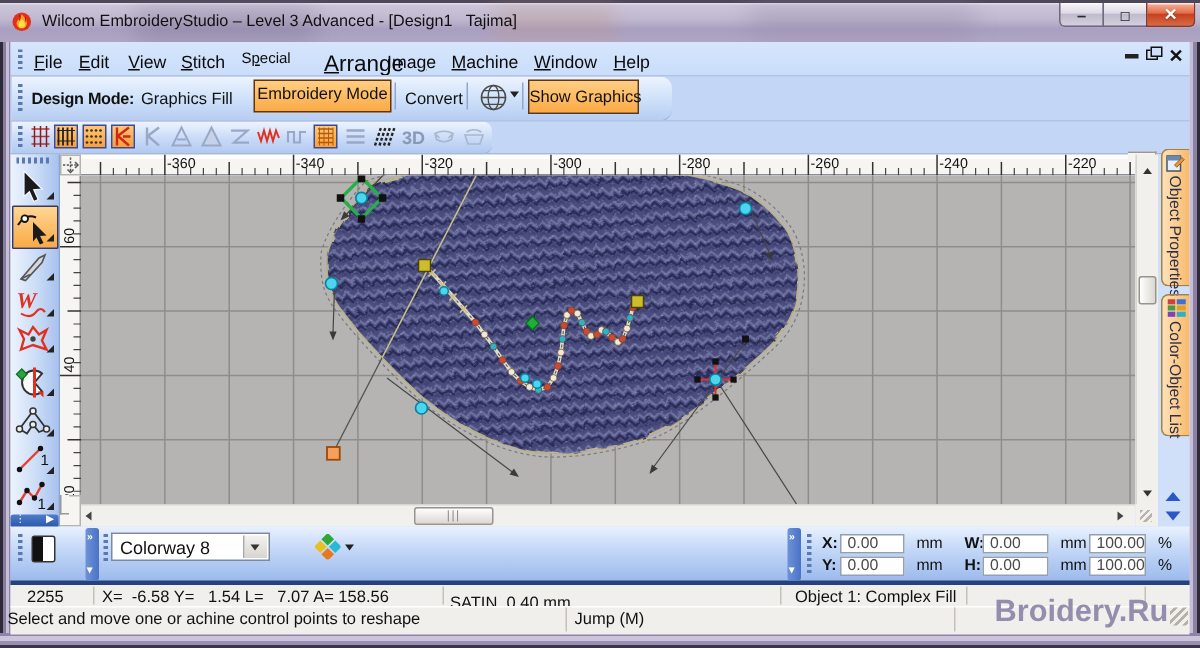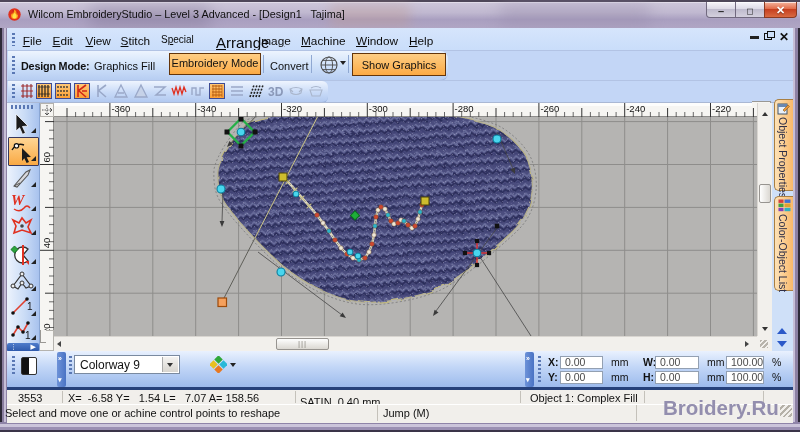--- a/index.html
+++ b/index.html
@@ -45,21 +45,21 @@
 <div class="abs" style="left:263px;top:55px;width:1px;height:18px;background:#8fa8d2"></div>
 <div class="abs" style="left:270px;top:60px;font-size:11px;color:#111">Convert</div>
 <div class="abs" style="left:311px;top:55px;width:1px;height:18px;background:#8fa8d2"></div>
 <svg class="abs" style="left:319px;top:55px" width="20" height="20" viewBox="0 0 20 20">
     <circle cx="10" cy="10" r="8" fill="none" stroke="#4a4a4a" stroke-width="1.1"></circle>
     <ellipse cx="10" cy="10" rx="3.6" ry="8" fill="none" stroke="#4a4a4a" stroke-width="0.9"></ellipse>
     <path d="M2 10 H18 M3.4 5.4 H16.6 M3.4 14.6 H16.6" stroke="#4a4a4a" stroke-width="0.9"></path>
   </svg>
 <div class="abs" style="left:340px;top:61px;width:0;height:0;border-left:3.5px solid transparent;border-right:3.5px solid transparent;border-top:4.5px solid #222"></div>
 <div class="abs" style="left:348px;top:55px;width:1px;height:18px;background:#8fa8d2"></div>
-<div class="abs" style="left:352px;top:52.5px;width:94px;height:23px;background:linear-gradient(180deg,#fece85,#fbaa45);border:1.6px solid #64350a;text-align:center;line-height:22px;font-size:11px;color:#111;white-space:nowrap;box-sizing:border-box">Show Graphics</div>
+<div class="abs" style="left:352px;top:52.5px;width:74px;height:23px;background:linear-gradient(180deg,#fece85,#fbaa45);border:1.6px solid #64350a;text-align:center;line-height:22px;font-size:11px;color:#111;white-space:nowrap;box-sizing:border-box">Show Graphics</div>
 <div class="abs" style="left:7px;top:81px;width:786px;height:22px;background:#c3d6f6"></div>
 <div style="position:absolute;left:8px;top:81px;width:320px;height:21px;background:linear-gradient(180deg,#eef4fe,#c8daf7 55%,#b2c9f0);border-radius:0 6px 6px 0;border-bottom:1px solid #9bb3dd"></div>
 <div style="position:absolute;left:12px;top:84px;width:3px;height:14px;background:repeating-linear-gradient(180deg,#5a78b4 0 2px,transparent 2px 4px)"></div>
 <svg style="position:absolute;left:19px;top:83px" width="16" height="16" viewBox="0 0 16 16">
     <g stroke="#c03030" stroke-width="1">
       <path d="M2 3 H14 M2 8 H14 M2 13 H14"></path>
       <path d="M4 1 V15 M8 1 V15 M12 1 V15" stroke="#802020"></path>
     </g>
   </svg>
 <div style="position:absolute;left:36px;top:83px;width:16px;height:16px;background:linear-gradient(180deg,#ffc877,#fb9f35);border:1px solid #3c4a93;box-sizing:border-box"></div>
@@ -495,21 +495,21 @@
 <div class="abs" style="left:777px;top:341px;width:0;height:0;border-left:5px solid transparent;border-right:5px solid transparent;border-top:6px solid #2a58c8"></div>
 <div class="abs" style="left:7px;top:351px;width:786px;height:39px;background:linear-gradient(180deg,#e9f1fe 0,#c3d7f7 40%,#a9c4f0 75%,#96b5ea 100%)"></div>
 <div class="abs" style="left:7px;top:387px;width:786px;height:3px;background:#26417b"></div>
 <div class="abs" style="left:12px;top:356px;width:3px;height:20px;background:repeating-linear-gradient(180deg,#5a78b4 0 2px,transparent 2px 4px)"></div>
 <div class="abs" style="left:21px;top:357px;width:14px;height:16px;background:linear-gradient(90deg,#111 0 7px,#fff 7px);border:1px solid #333;border-radius:2px"></div>
 <div class="abs" style="left:57px;top:352px;width:9px;height:35px;background:linear-gradient(90deg,#6d92d8,#4a73c4);border-radius:2px"></div>
 <div class="abs" style="left:58px;top:355px;color:#fff;font-size:7px;font-weight:bold">»</div>
 <div class="abs" style="left:58px;top:376px;color:#fff;font-size:7px;font-weight:bold">▾</div>
 <div class="abs" style="left:69px;top:356px;width:3px;height:20px;background:repeating-linear-gradient(180deg,#5a78b4 0 2px,transparent 2px 4px)"></div>
 <div class="abs" style="left:74px;top:355px;width:106px;height:19px;background:#fff;border:1px solid #7a8aa0;box-sizing:border-box">
-    <div style="position:absolute;left:5px;top:2px;font-size:12px;color:#111">Colorway 9</div>
+    <div style="position:absolute;left:5px;top:2px;font-size:12px;color:#111">Colorway 8</div>
     <div style="position:absolute;right:1px;top:1px;width:15px;height:15px;background:linear-gradient(180deg,#f4f3f1,#d8d5cf);border-left:1px solid #aaa">
       <div style="position:absolute;left:4px;top:6px;width:0;height:0;border-left:3.5px solid transparent;border-right:3.5px solid transparent;border-top:4px solid #333"></div>
     </div>
   </div>
 <svg class="abs" style="left:210px;top:356px" width="17" height="17" viewBox="0 0 17 17">
     <rect x="5.5" y="0.5" width="6" height="6" transform="rotate(45 8.5 3.5)" fill="#2fa838"></rect>
     <rect x="0.5" y="5.5" width="6" height="6" transform="rotate(45 3.5 8.5)" fill="#e8c020"></rect>
     <rect x="10.5" y="5.5" width="6" height="6" transform="rotate(45 13.5 8.5)" fill="#28b8d8"></rect>
     <rect x="5.5" y="10.5" width="6" height="6" transform="rotate(45 8.5 13.5)" fill="#e87820"></rect>
   </svg>
@@ -533,21 +533,21 @@
 <div class="abs" style="left:726px;top:355.5px;width:38px;height:13px;background:#fff;border:1px solid #93a0b2;box-sizing:border-box;font-size:10.5px;color:#4a4a4a;padding-left:4px;line-height:11px">100.00</div>
 <div class="abs" style="left:726px;top:370.5px;width:38px;height:13px;background:#fff;border:1px solid #93a0b2;box-sizing:border-box;font-size:10.5px;color:#4a4a4a;padding-left:4px;line-height:11px">100.00</div>
 <div class="abs" style="left:772px;top:356px;font-size:10.5px;color:#111">%</div>
 <div class="abs" style="left:772px;top:371px;font-size:10.5px;color:#111">%</div>
 <div class="abs" style="left:7px;top:390px;width:786px;height:14px;background:#f1efeb"></div>
 <div class="abs" style="left:62px;top:391px;width:1px;height:12px;background:#c4c1ba"></div>
 <div class="abs" style="left:295px;top:391px;width:1px;height:12px;background:#c4c1ba"></div>
 <div class="abs" style="left:520px;top:391px;width:1px;height:12px;background:#c4c1ba"></div>
 <div class="abs" style="left:644px;top:391px;width:1px;height:12px;background:#c4c1ba"></div>
 <div class="abs" style="left:763px;top:391px;width:1px;height:12px;background:#c4c1ba"></div>
-<div class="abs" style="left:18px;top:392px;font-size:11px;color:#111">3553</div>
+<div class="abs" style="left:18px;top:392px;font-size:11px;color:#111">2255</div>
 <div class="abs" style="left:68px;top:392px;font-size:11px;color:#111;white-space:pre">X=  -6.58 Y=   1.54 L=   7.07 A= 158.56</div>
 <div class="abs" style="left:300px;top:396px;font-size:11px;color:#111;white-space:pre">SATIN  0.40 mm</div>
 <div class="abs" style="left:530px;top:392px;font-size:11px;color:#111">Object 1: Complex Fill</div>
 <div class="abs" style="left:7px;top:404px;width:786px;height:18px;background:#f1efeb;border-top:1px solid #fff"></div>
 <div class="abs" style="left:377px;top:405px;width:1px;height:16px;background:#c4c1ba"></div>
 <div class="abs" style="left:636px;top:405px;width:1px;height:16px;background:#c4c1ba"></div>
 <div class="abs" style="left:5px;top:407px;font-size:11px;color:#111">Select and move one or achine control points to reshape</div>
 <div class="abs" style="left:383px;top:407px;font-size:11px;color:#111">Jump (M)</div>
 <div class="abs" style="left:663px;top:396px;font-size:20.5px;font-weight:bold;color:#938eae">Broidery.Ru</div>
 <div class="abs" style="left:780px;top:405px;width:12px;height:12px;background:repeating-linear-gradient(135deg,transparent 0 2px,#b5b1a8 2px 4px)"></div>

